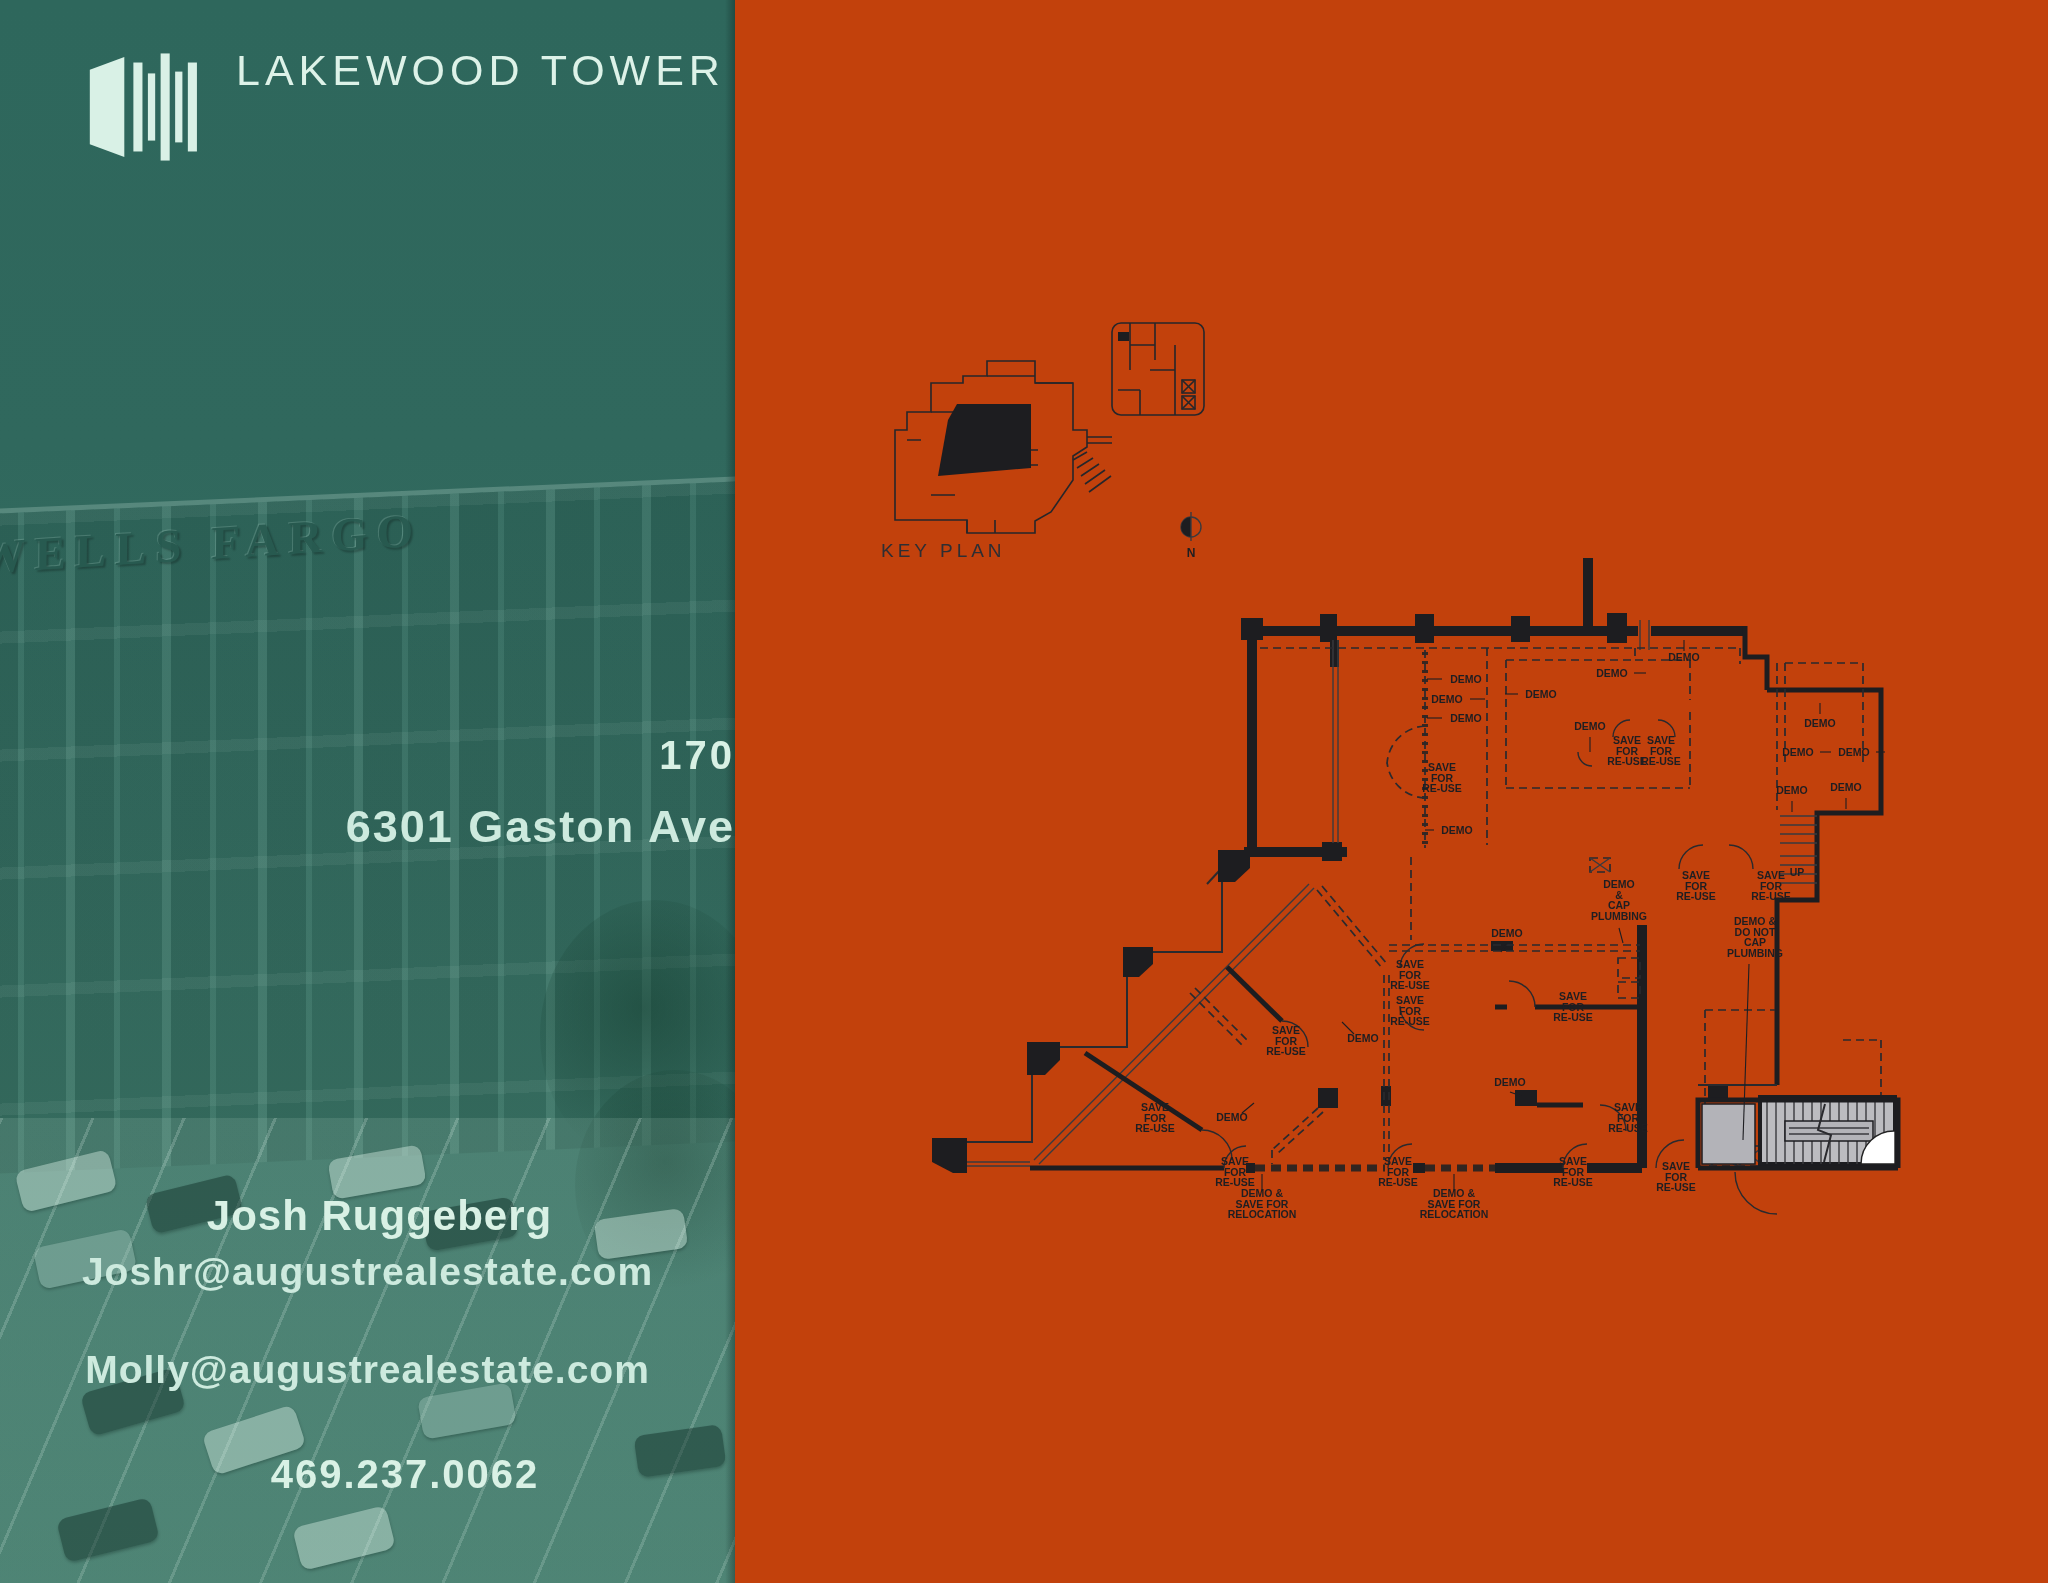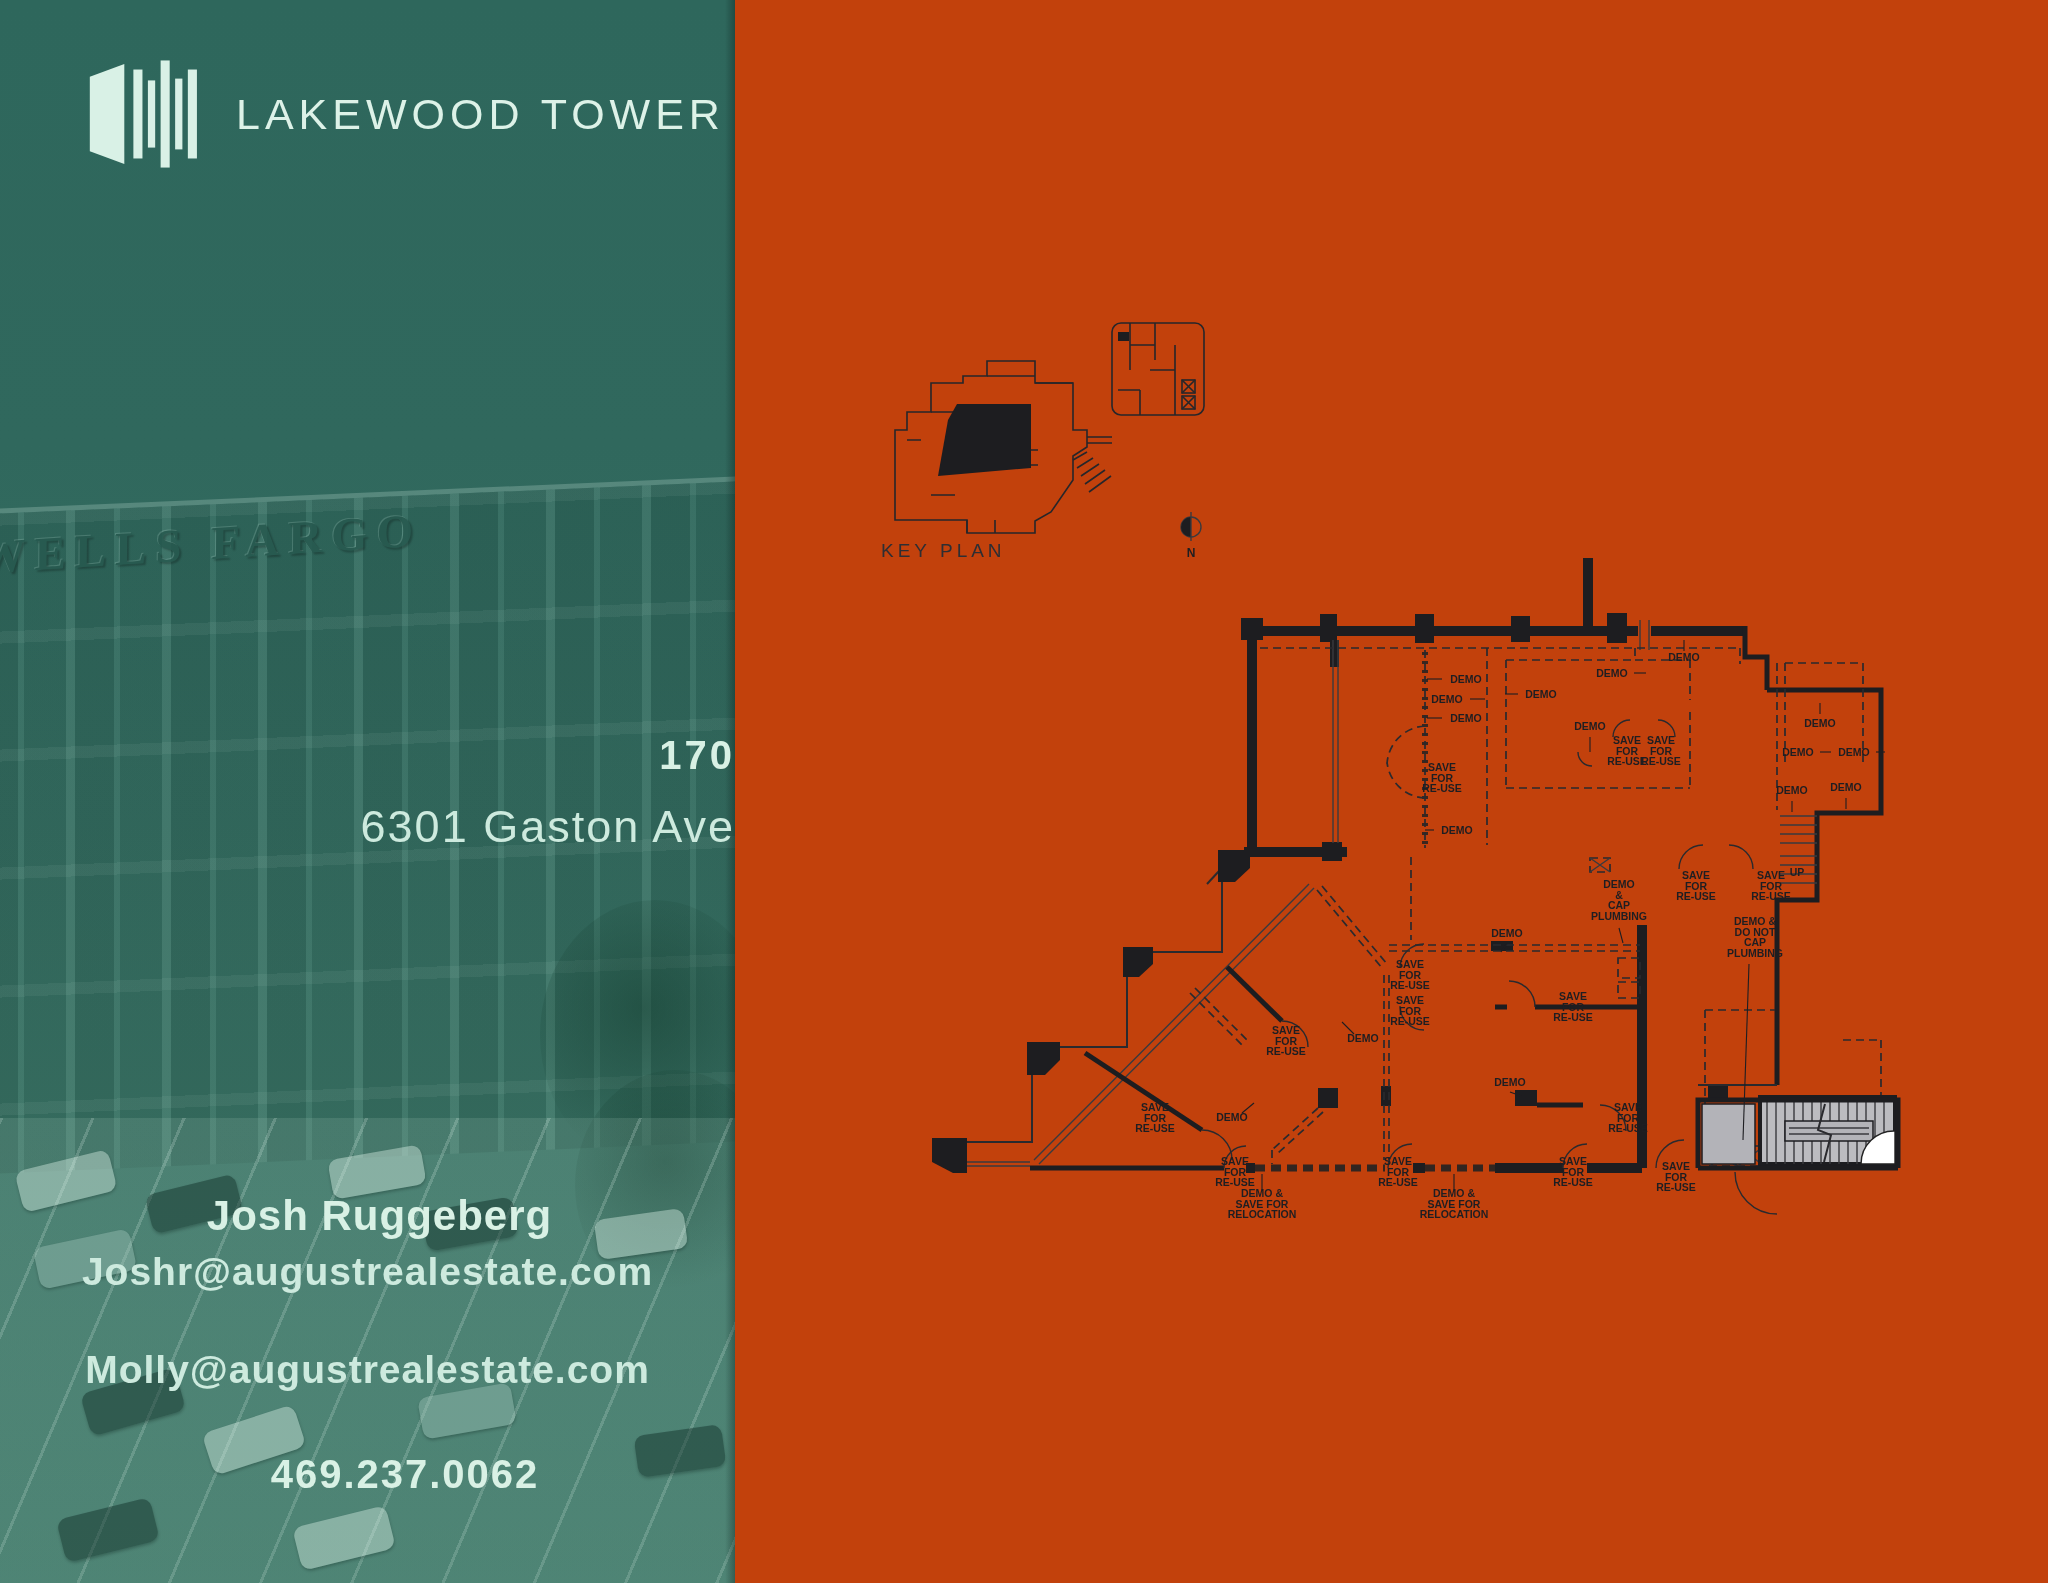--- a/index.html
+++ b/index.html
@@ -26,27 +26,27 @@
         background:radial-gradient(circle at 45% 40%,rgba(22,64,50,0.55),rgba(22,64,50,0) 72%);}
   .t1{left:540px;top:900px;width:230px;height:270px;}
   .t2{left:575px;top:1070px;width:200px;height:230px;}
   .parking{position:absolute;left:0;top:1118px;width:735px;height:465px;
         background:
           linear-gradient(180deg,rgba(170,205,190,0.16),rgba(120,165,148,0.24)),
           repeating-linear-gradient(113deg,rgba(240,255,248,0.20) 0 3px,rgba(0,0,0,0) 3px 84px);}
   .car{position:absolute;border-radius:10px;box-shadow:0 2px 3px rgba(0,20,15,0.25);}
   .car.l{background:rgba(225,245,235,0.40);} .car.d{background:rgba(14,42,35,0.45);} .car.m{background:rgba(165,200,188,0.38);}
 
-  .brand{position:absolute;left:88px;top:53px;display:flex;align-items:center;z-index:5;}
+  .brand{position:absolute;left:88px;top:46px;display:flex;z-index:5;}
   .brand svg{width:118px;height:122px;flex:0 0 auto;}
   .brand h1{margin:0 0 0 30px;font-size:43px;font-weight:400;letter-spacing:5px;color:#ddf2e8;}
 
   .address{position:absolute;left:0;top:733px;width:735px;text-align:right;z-index:5;color:#cdeade;}
   .suite{font-size:40px;font-weight:bold;letter-spacing:3px;color:#d8f1e5;margin-bottom:16px;}
-  .addr-line{font-size:45px;font-weight:400;letter-spacing:2px;line-height:1.45;}
+  .addr-line{font-size:45px;font-weight:700;letter-spacing:2px;line-height:1.45;}
 
   .contacts{position:absolute;left:0;top:1192px;width:735px;text-align:center;z-index:5;color:#cdeade;}
   .c-name{font-size:42px;font-weight:bold;letter-spacing:1px;color:#d9f1e5;padding-left:24px;}
   .c-email{font-size:39px;font-weight:700;letter-spacing:1px;margin-top:10px;}
   .c-group{margin-bottom:54px;}
   .phone{position:absolute;left:0;top:1452px;width:810px;text-align:center;z-index:5;
          font-size:40px;font-weight:bold;letter-spacing:2px;color:#d9f1e5;}
 
   
   .plan-panel{position:absolute;left:735px;top:0;width:1457px;height:1583px;background:#c2410c;}

